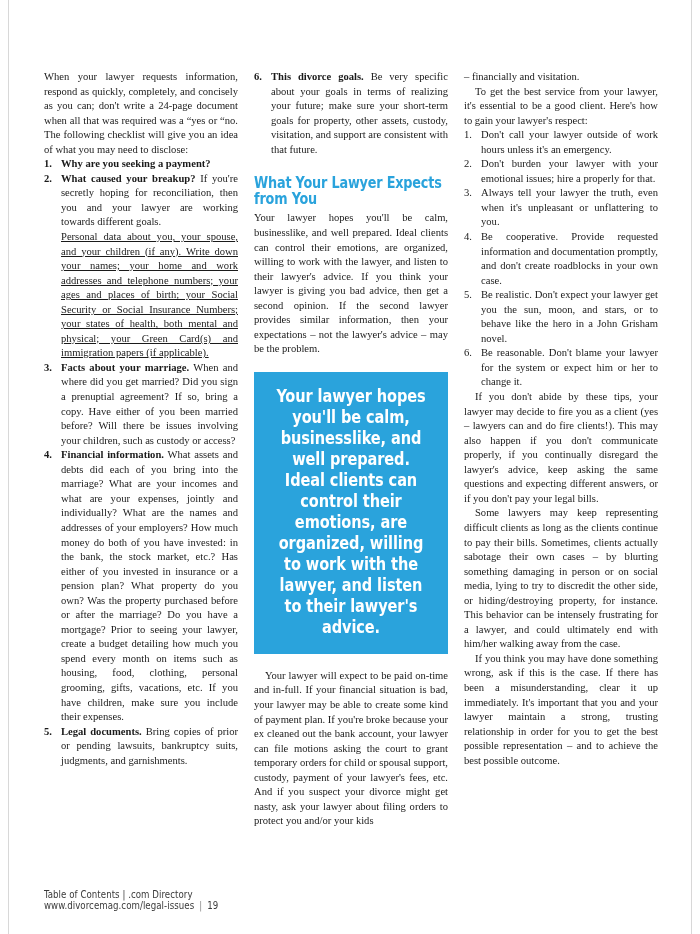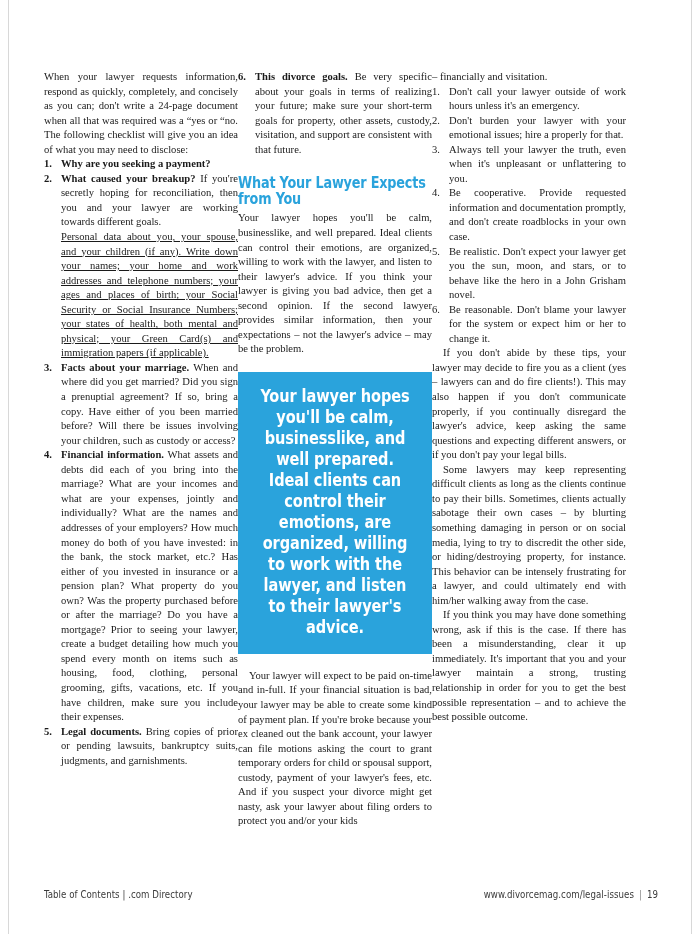--- a/index.html
+++ b/index.html
@@ -35,20 +35,21 @@
   .edge-left  { left: 8px; }
   .edge-right { left: 691px; }
 
   .columns {
     position: absolute;
     left: 44px;
     top: 70px;
     width: 614px;
     height: 790px;
     display: flex;
+    gap: 16px;
   }
   .col {
     width: 194px;
     position: relative;
   }
 
   p, .li-text {
     margin: 0;
     font-size: 10.6px;
     line-height: 14.55px;
@@ -137,20 +138,21 @@
     position: absolute;
     left: 44px;
     top: 889px;
     width: 614px;
     font-family: "DejaVu Sans Condensed", "Liberation Sans", sans-serif;
     font-size: 9.6px;
     color: #3a3a3a;
     display: flex;
     justify-content: space-between;
     align-items: baseline;
+    flex-direction: column;
   }
   .footer .left { letter-spacing: 0.05px; }
   .footer .right { letter-spacing: 0.05px; white-space: nowrap; }
   .footer .sep { padding: 0 5px; color: #8a8a8a; }
   .footer .pagenum { }
 </style>
 </head>
 <body>
 
 <div class="page">
@@ -214,20 +216,21 @@
       <div class="spacer-md"></div>
 
       <p class="indent">Your lawyer will expect to be paid on-time and in-full. If your financial situation is bad, your lawyer may be able to create some kind of payment plan. If you're broke because your ex cleaned out the bank account, your lawyer can file motions asking the court to grant temporary orders for child or spousal support, custody, payment of your lawyer's fees, etc. And if you suspect your divorce might get nasty, ask your lawyer about filing orders to protect you and/or your kids</p>
 
     </div>
 
     <div class="col">
 
       <p>– financially and visitation.</p>
 
+      <p class="indent">To get the best service from your lawyer, it's essential to be a good client. Here's how to gain your lawyer's respect:</p>
 
       <ol class="numlist plainnum">
         <li>
           <span class="num">1.</span><span>Don't call your lawyer outside of work hours unless it's an emergency.</span>
         </li>
         <li>
           <span class="num">2.</span><span>Don't burden your lawyer with your emotional issues; hire a properly for that.</span>
         </li>
         <li>
           <span class="num">3.</span><span>Always tell your lawyer the truth, even when it's unpleasant or unflattering to you.</span>

